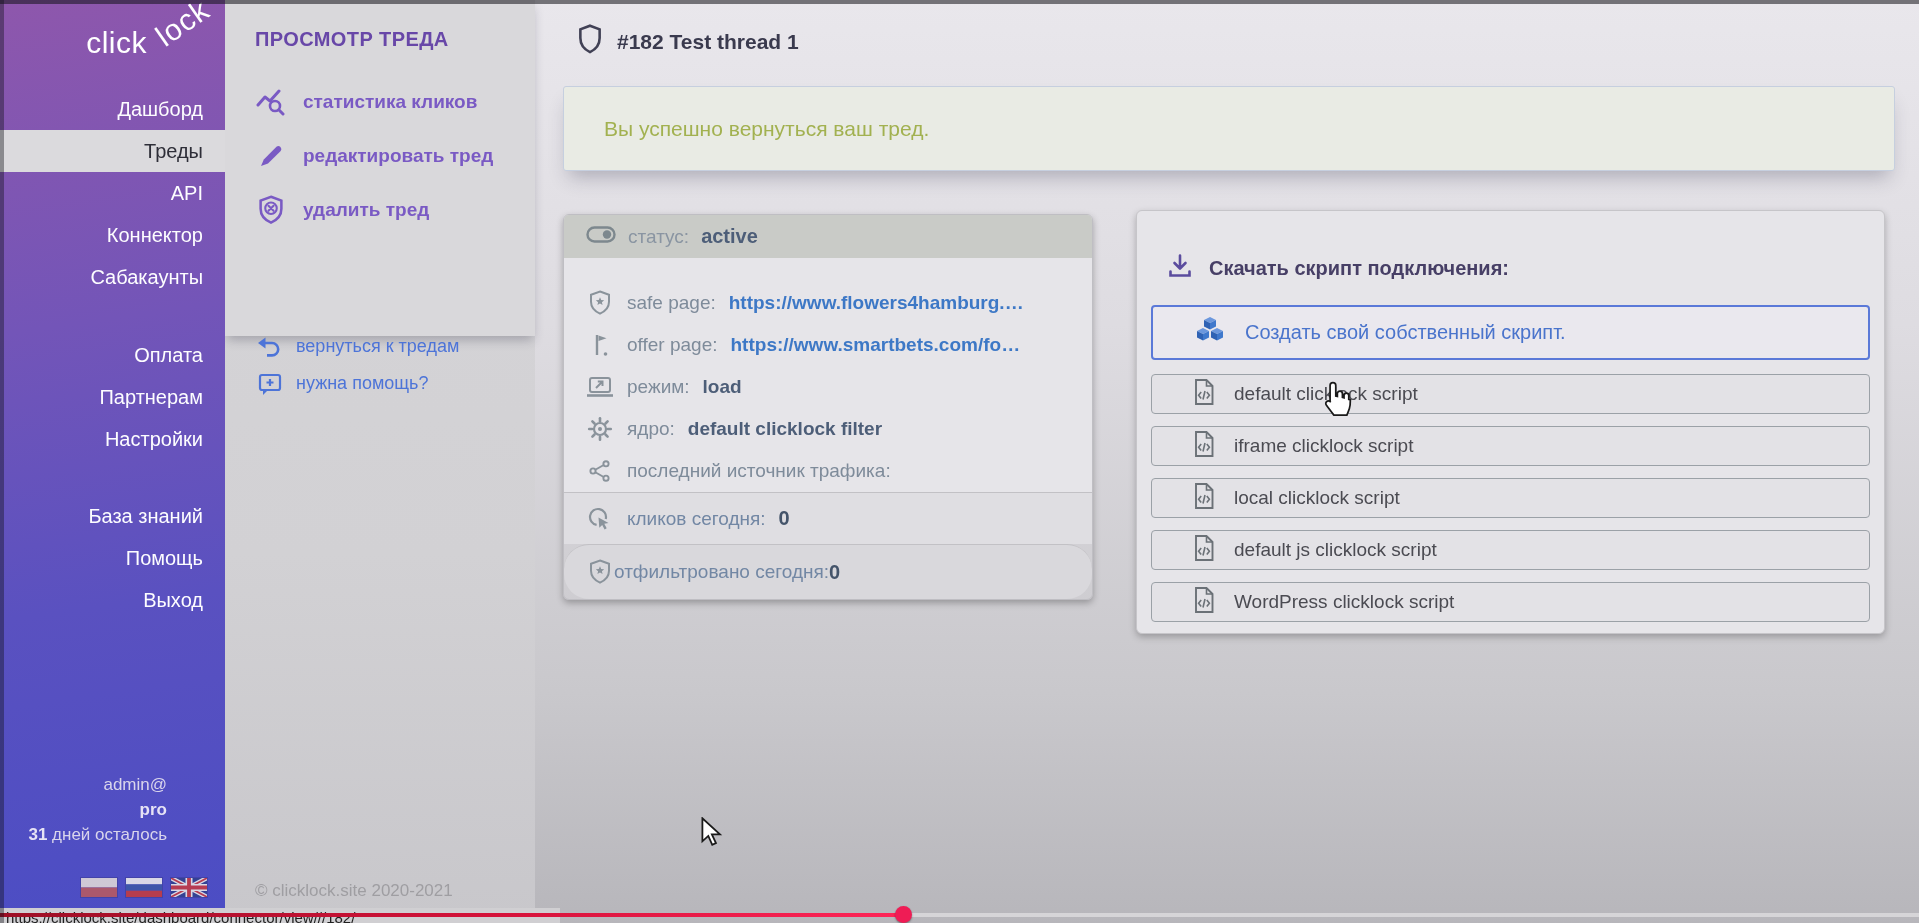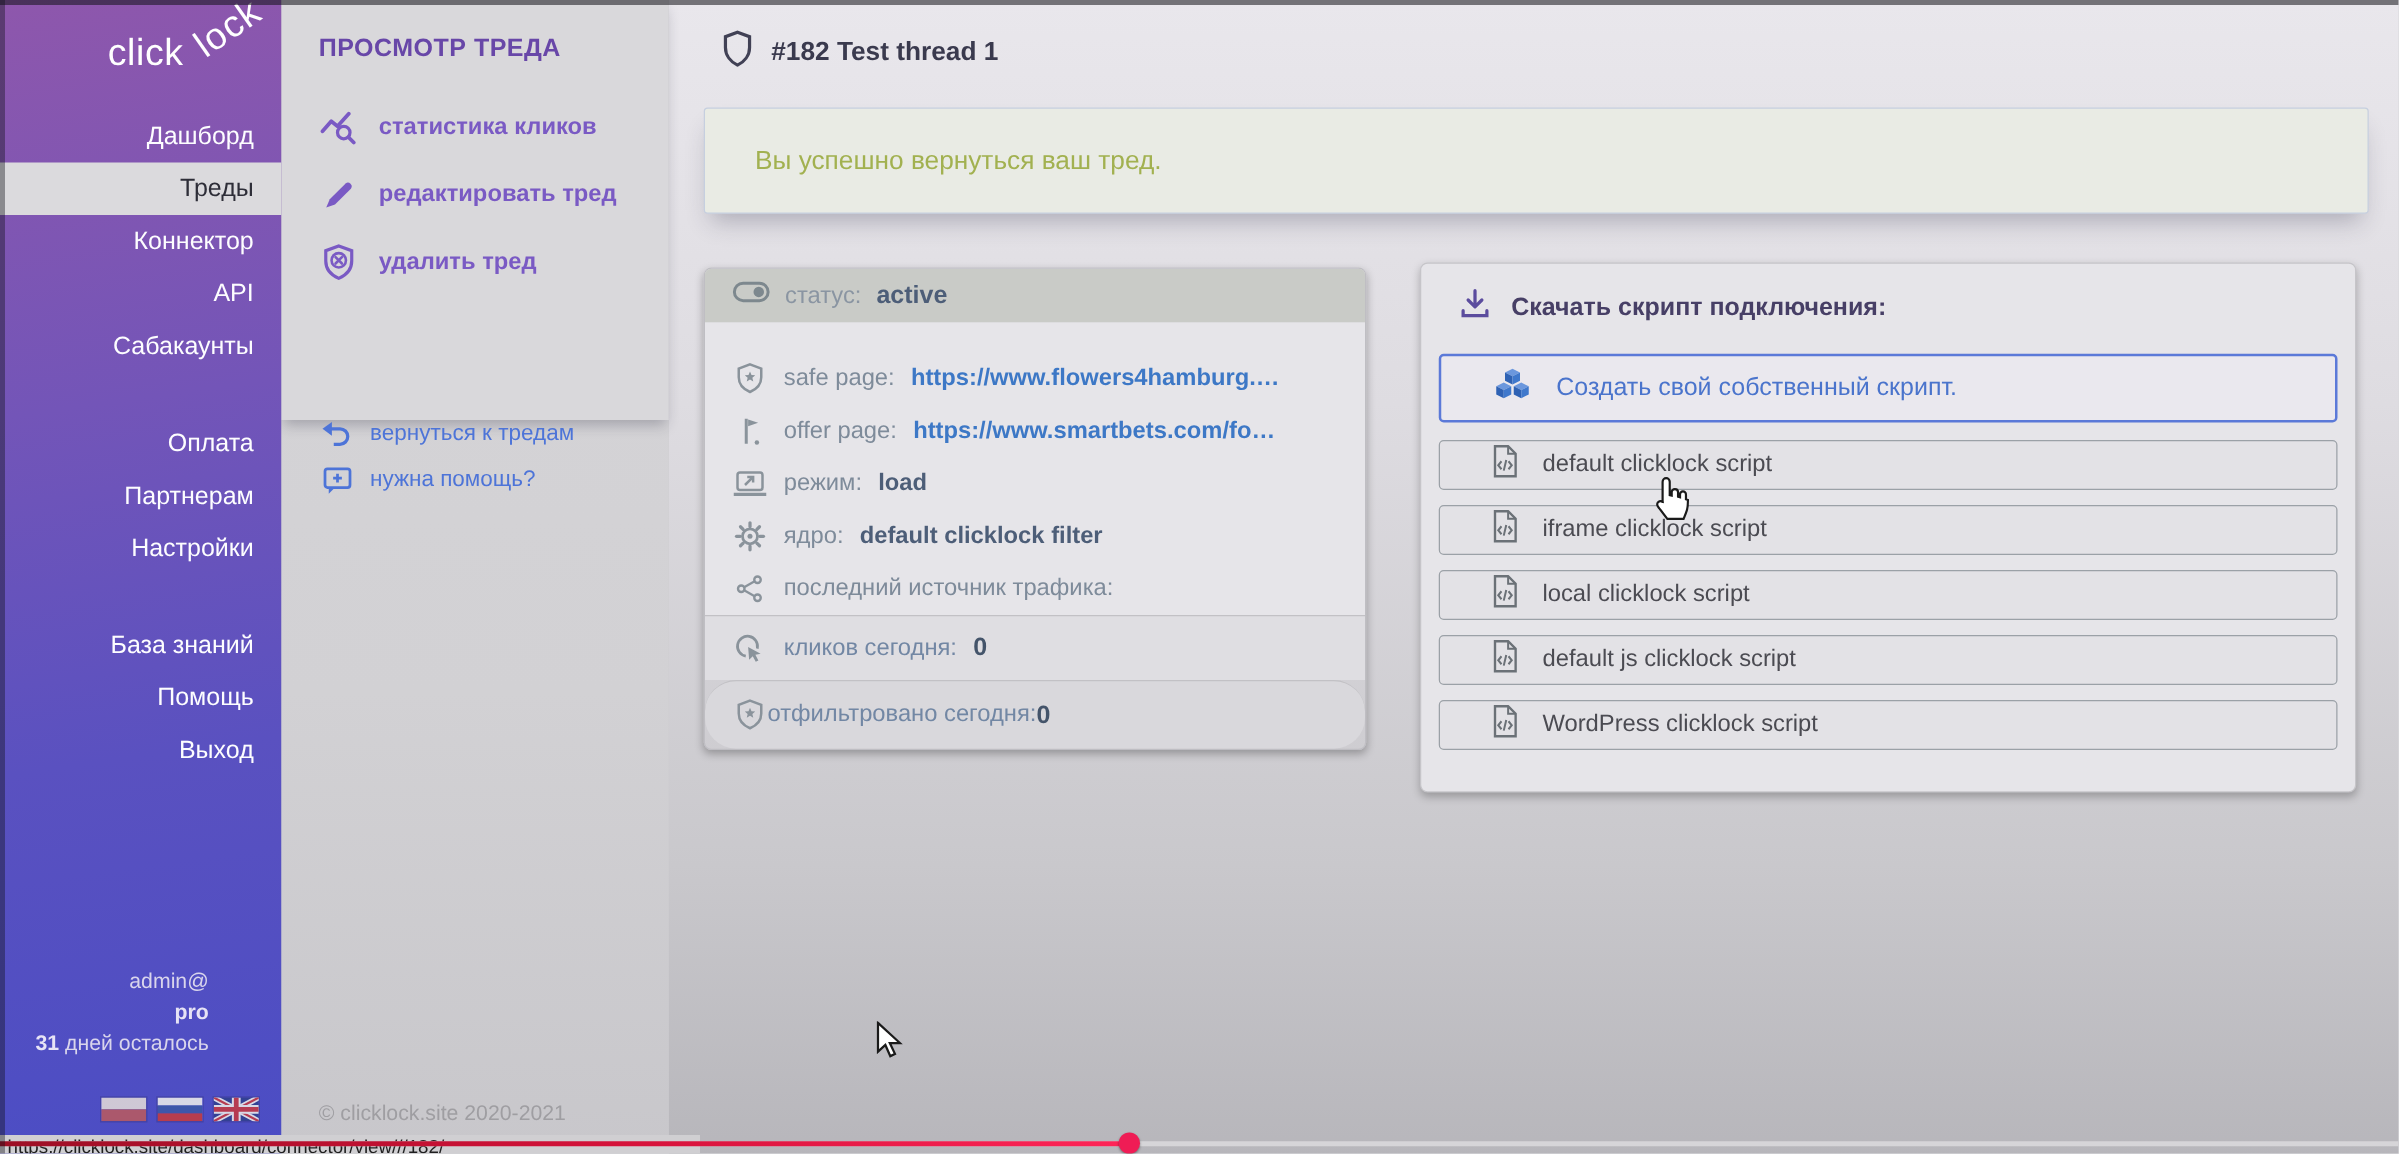--- a/index.html
+++ b/index.html
@@ -67,21 +67,21 @@
   .st-stat2 { height:58px; background:#d9d8dc; border-top:1px solid #c2c1c5; display:flex; align-items:center;
     padding-left:22px; font-size:19px;border-radius:25px; }
   .stat-label { color:#7287a4; }
   .stat-value { color:#44546a; font-weight:bold; font-size:20px; }
 
   
   .download-card { position:absolute; left:601px; top:210px; width:749px; height:424px;
     background:#e6e5e9; border:1px solid #c6c5c9; border-radius:6px; box-shadow:0 3px 7px rgba(0,0,0,.25);
     padding:20px 14px 0 14px; }
   .dl-title { display:flex; align-items:center; gap:16px; padding-left:16px; color:#473f66;
-    font-size:20px; font-weight:bold; height:30px; }
+    font-size:20px; font-weight:bold; height:30px;margin-top:22px; }
   .dl-buttons { margin-top:22px; display:flex; flex-direction:column; gap:12px; }
   .dl-btn { display:flex; align-items:center; gap:18px; padding-left:40px; height:40px; width:100%;
     background:#e3e2e6; border:1.5px solid #9ba1a7; border-radius:4px; cursor:pointer;
     font-family:"Liberation Sans", sans-serif; font-size:19px; color:#4b4b52; text-align:left; }
   .dl-btn.primary { height:55px; background:#eae8ee; border:2px solid #5b79d8; color:#4a74cc; font-size:20px; margin-bottom:2px; }
 
   
   .status-url { position:absolute; left:0; bottom:0; height:15px; width:560px; background:#d0cfd2;
     font-size:15px; line-height:19px; color:#1f1f1f; padding:0 6px; overflow:hidden; white-space:nowrap; z-index:40; }
   .vbar { position:absolute; left:0; bottom:6px; height:4px; width:100%; background:#d6d5d8; z-index:90; }
@@ -102,22 +102,22 @@
 
 <div class="stage">
 
   <div class="sidebar1">
     <div class="logo">
       <span class="logo-click">click</span>
       <span class="logo-lock">lock</span>
     </div>
     <div class="s1-item">Дашборд</div>
     <div class="s1-item active">Треды</div>
+    <div class="s1-item">API</div>
     <div class="s1-item">Коннектор</div>
-    <div class="s1-item">API</div>
     <div class="s1-item">Сабакаунты</div>
     <div class="s1-spacer1"></div>
     <div class="s1-item">Оплата</div>
     <div class="s1-item">Партнерам</div>
     <div class="s1-item">Настройки</div>
     <div class="s1-spacer2"></div>
     <div class="s1-item">База знаний</div>
     <div class="s1-item">Помощь</div>
     <div class="s1-item">Выход</div>
 

